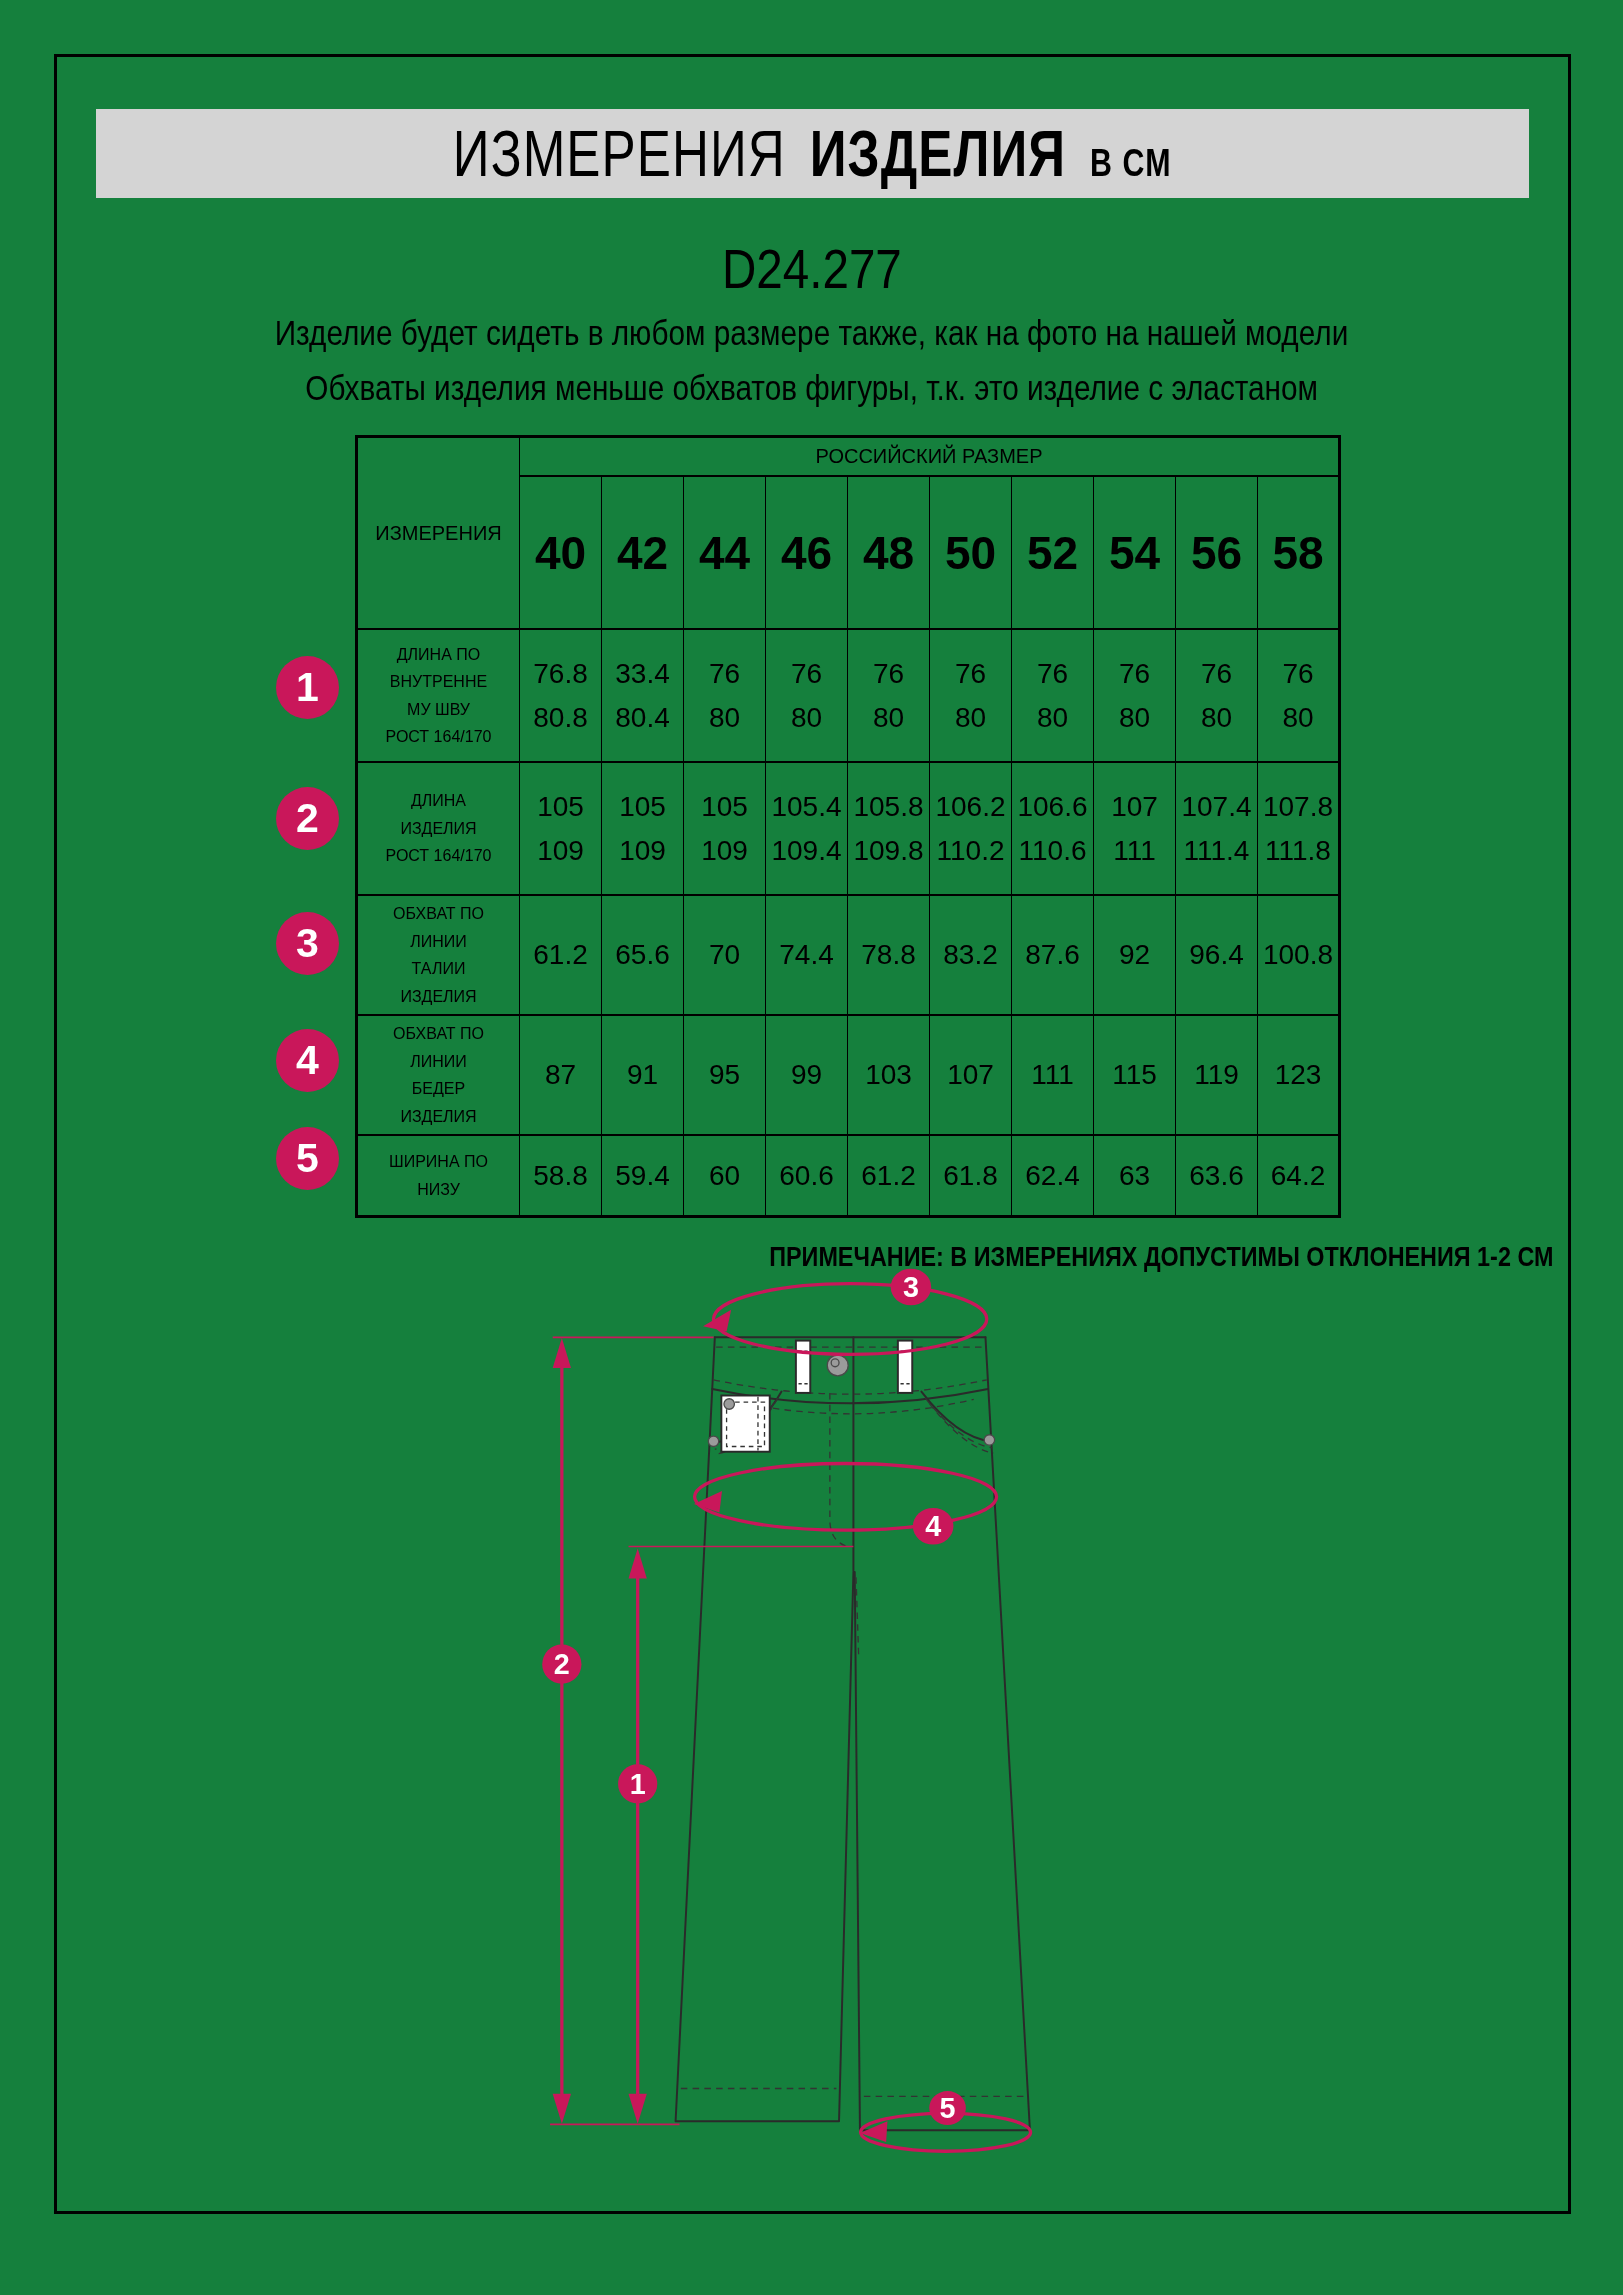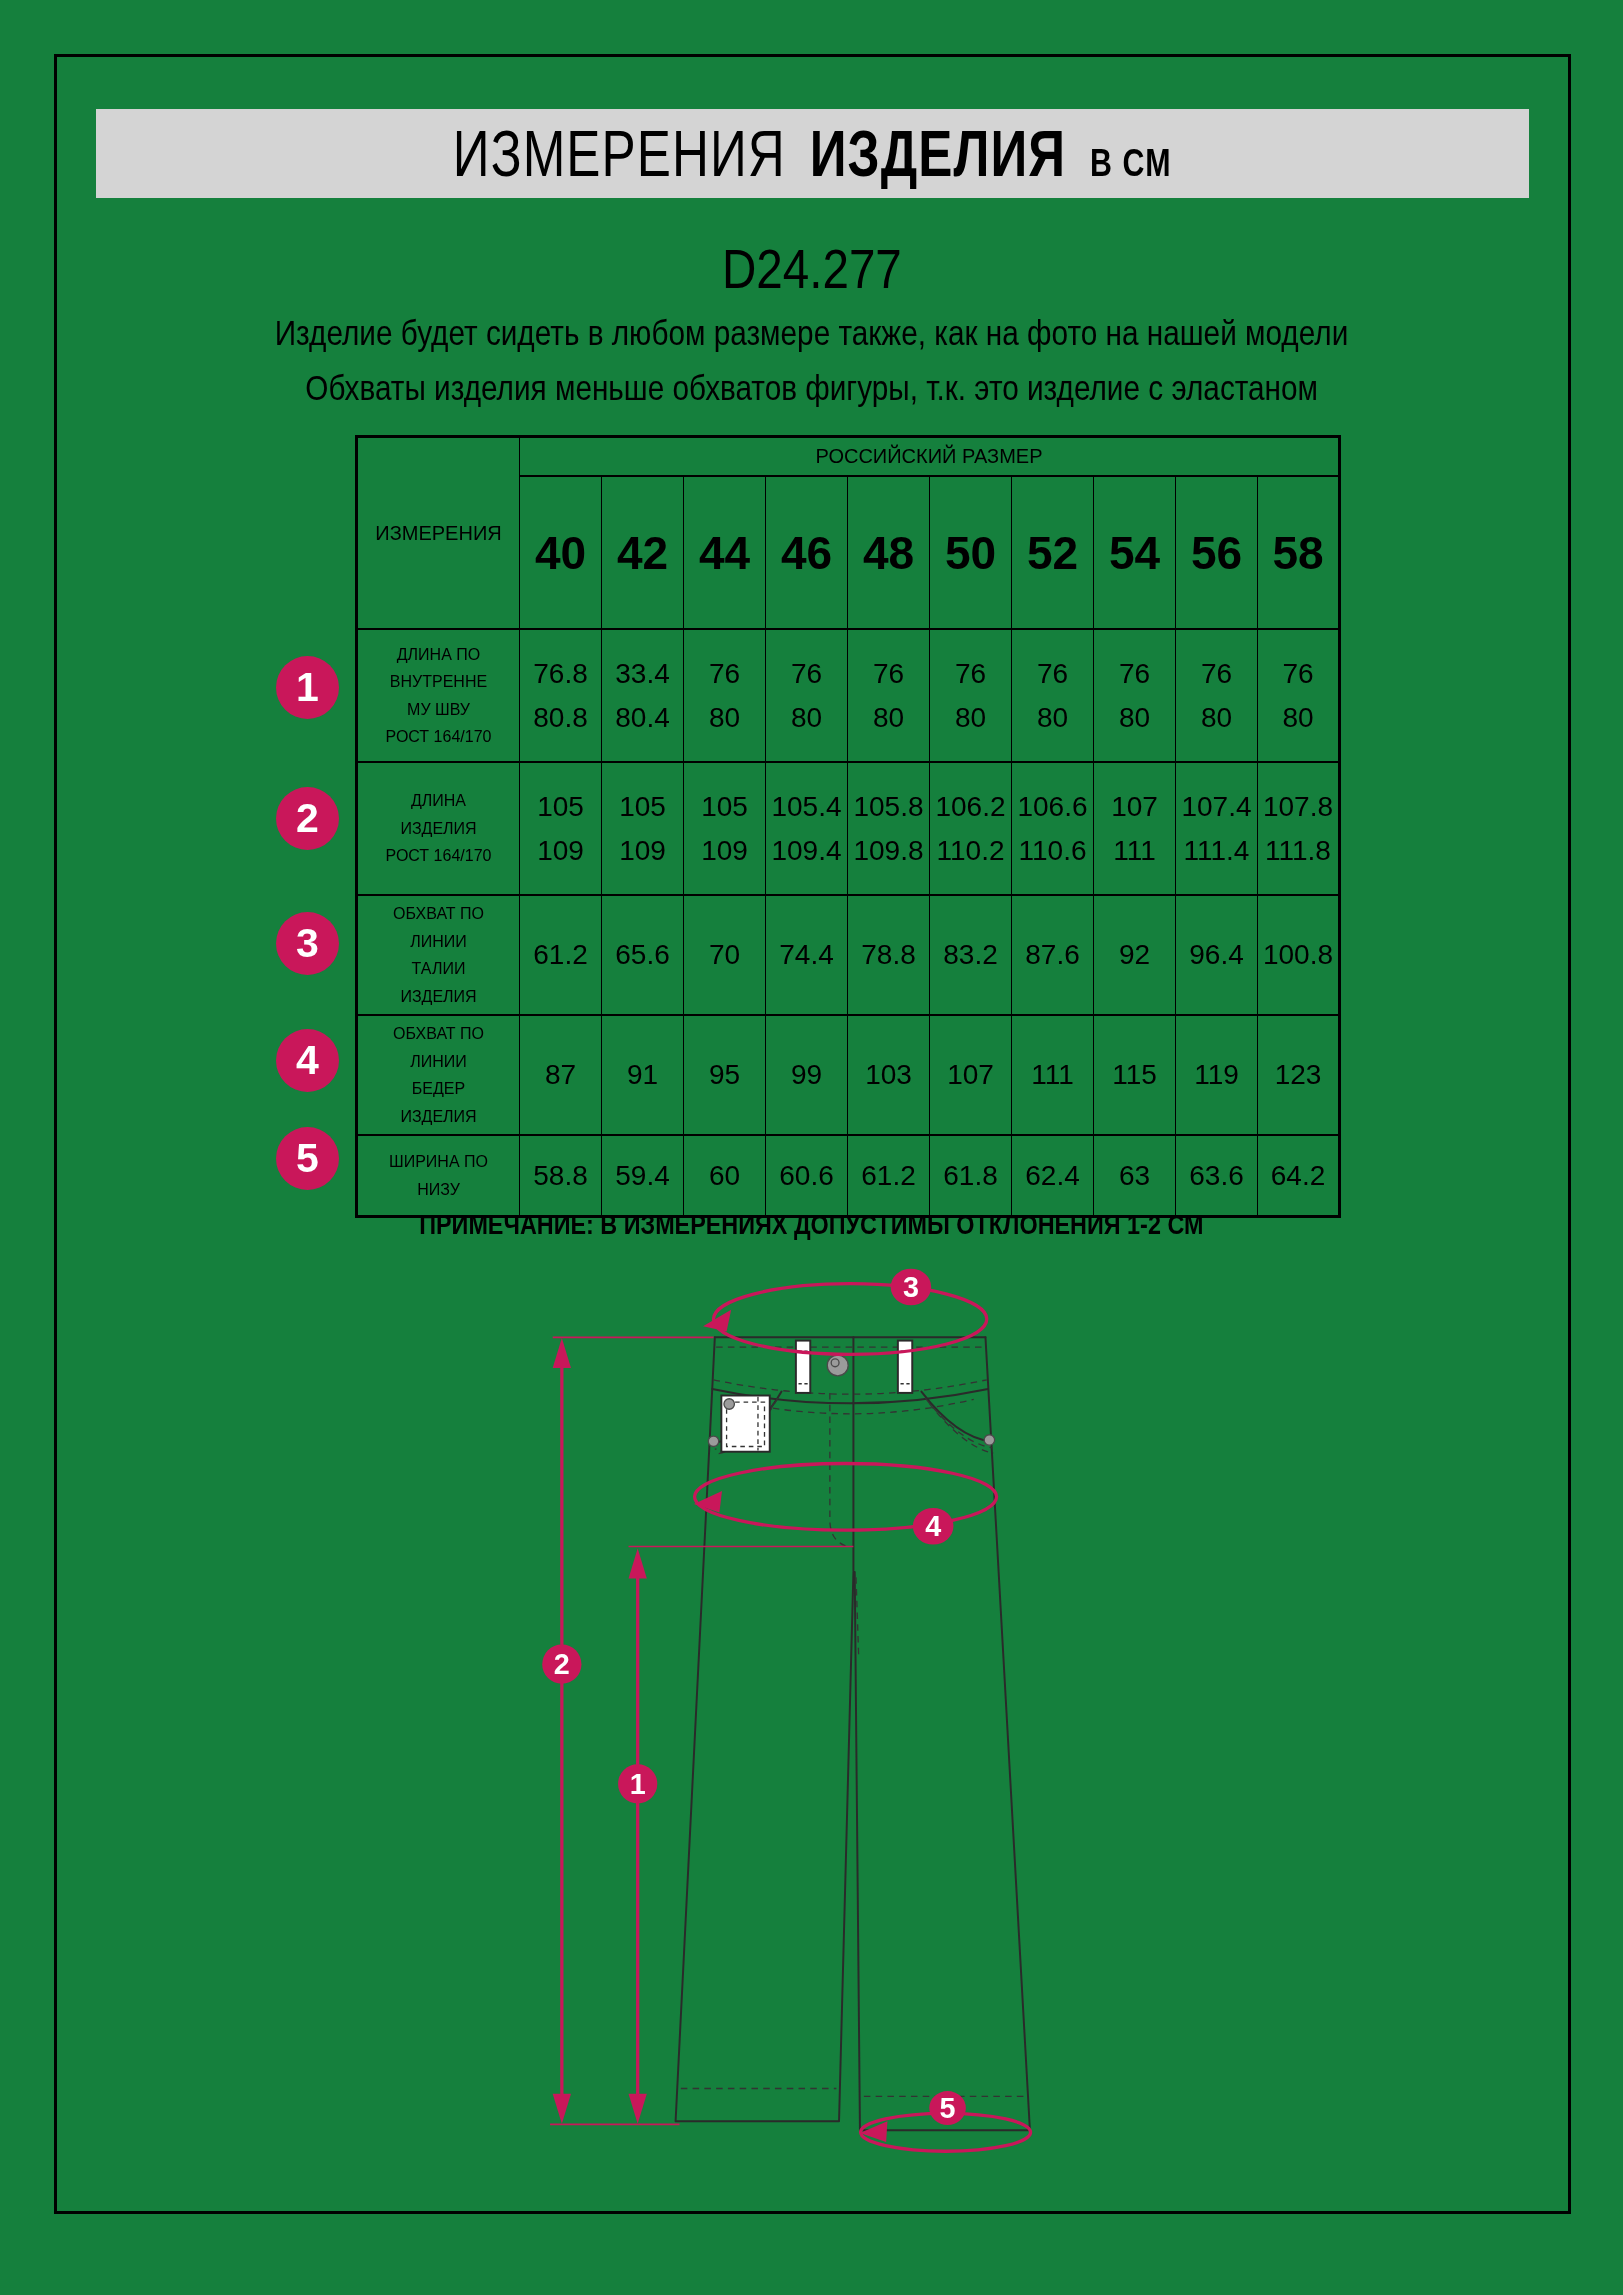--- a/index.html
+++ b/index.html
@@ -10,21 +10,21 @@
              display:flex;align-items:center;justify-content:center;}
   .title-inner{display:flex;align-items:baseline;gap:30px;transform:scaleX(0.8);transform-origin:center;}
   .t-main{font-size:64px;font-weight:400;letter-spacing:1.3px;}
   .t-bold{font-size:64px;font-weight:700;letter-spacing:1.3px;}
   .t-unit{font-size:38px;font-weight:700;letter-spacing:1.3px;}
   .center-line{position:absolute;left:0;width:100%;text-align:center;white-space:nowrap;}
   .cond{display:inline-block;transform:scaleX(0.85);transform-origin:center;}
   .model-line{top:236px;font-size:56px;font-weight:400;}
   .sub1{top:313px;font-size:35px;}
   .sub2{top:368px;font-size:35px;}
-  .note-line{top:1209px;font-size:27.5px;font-weight:700;}
+  .note-line{top:1241px;font-size:27.5px;font-weight:700;text-align:right;}
   table.size-table{position:absolute;left:355px;top:435px;border-collapse:collapse;table-layout:fixed;
                    border:3.3px solid #000;}
   .size-table th,.size-table td{border:1.3px solid #000;text-align:center;vertical-align:middle;
                                 padding:0;font-weight:400;}
   .size-table .group-row th{height:37px;font-size:20px;border-bottom:2.6px solid #000;}
   .size-table .corner{font-size:23.6px;border-right:1.3px solid #000;}
   .size-table .sizes-row th{height:151px;font-size:46px;font-weight:700;border-bottom:2.6px solid #000;}
   .size-table tbody th{font-size:16px;line-height:27.5px;white-space:pre-line;border-top:2.6px solid #000;}
   .size-table tbody td{font-size:28px;line-height:44px;white-space:pre-line;border-top:2.6px solid #000;}
   .size-table tbody tr:nth-child(1) th,.size-table tbody tr:nth-child(1) td{height:131px;}

